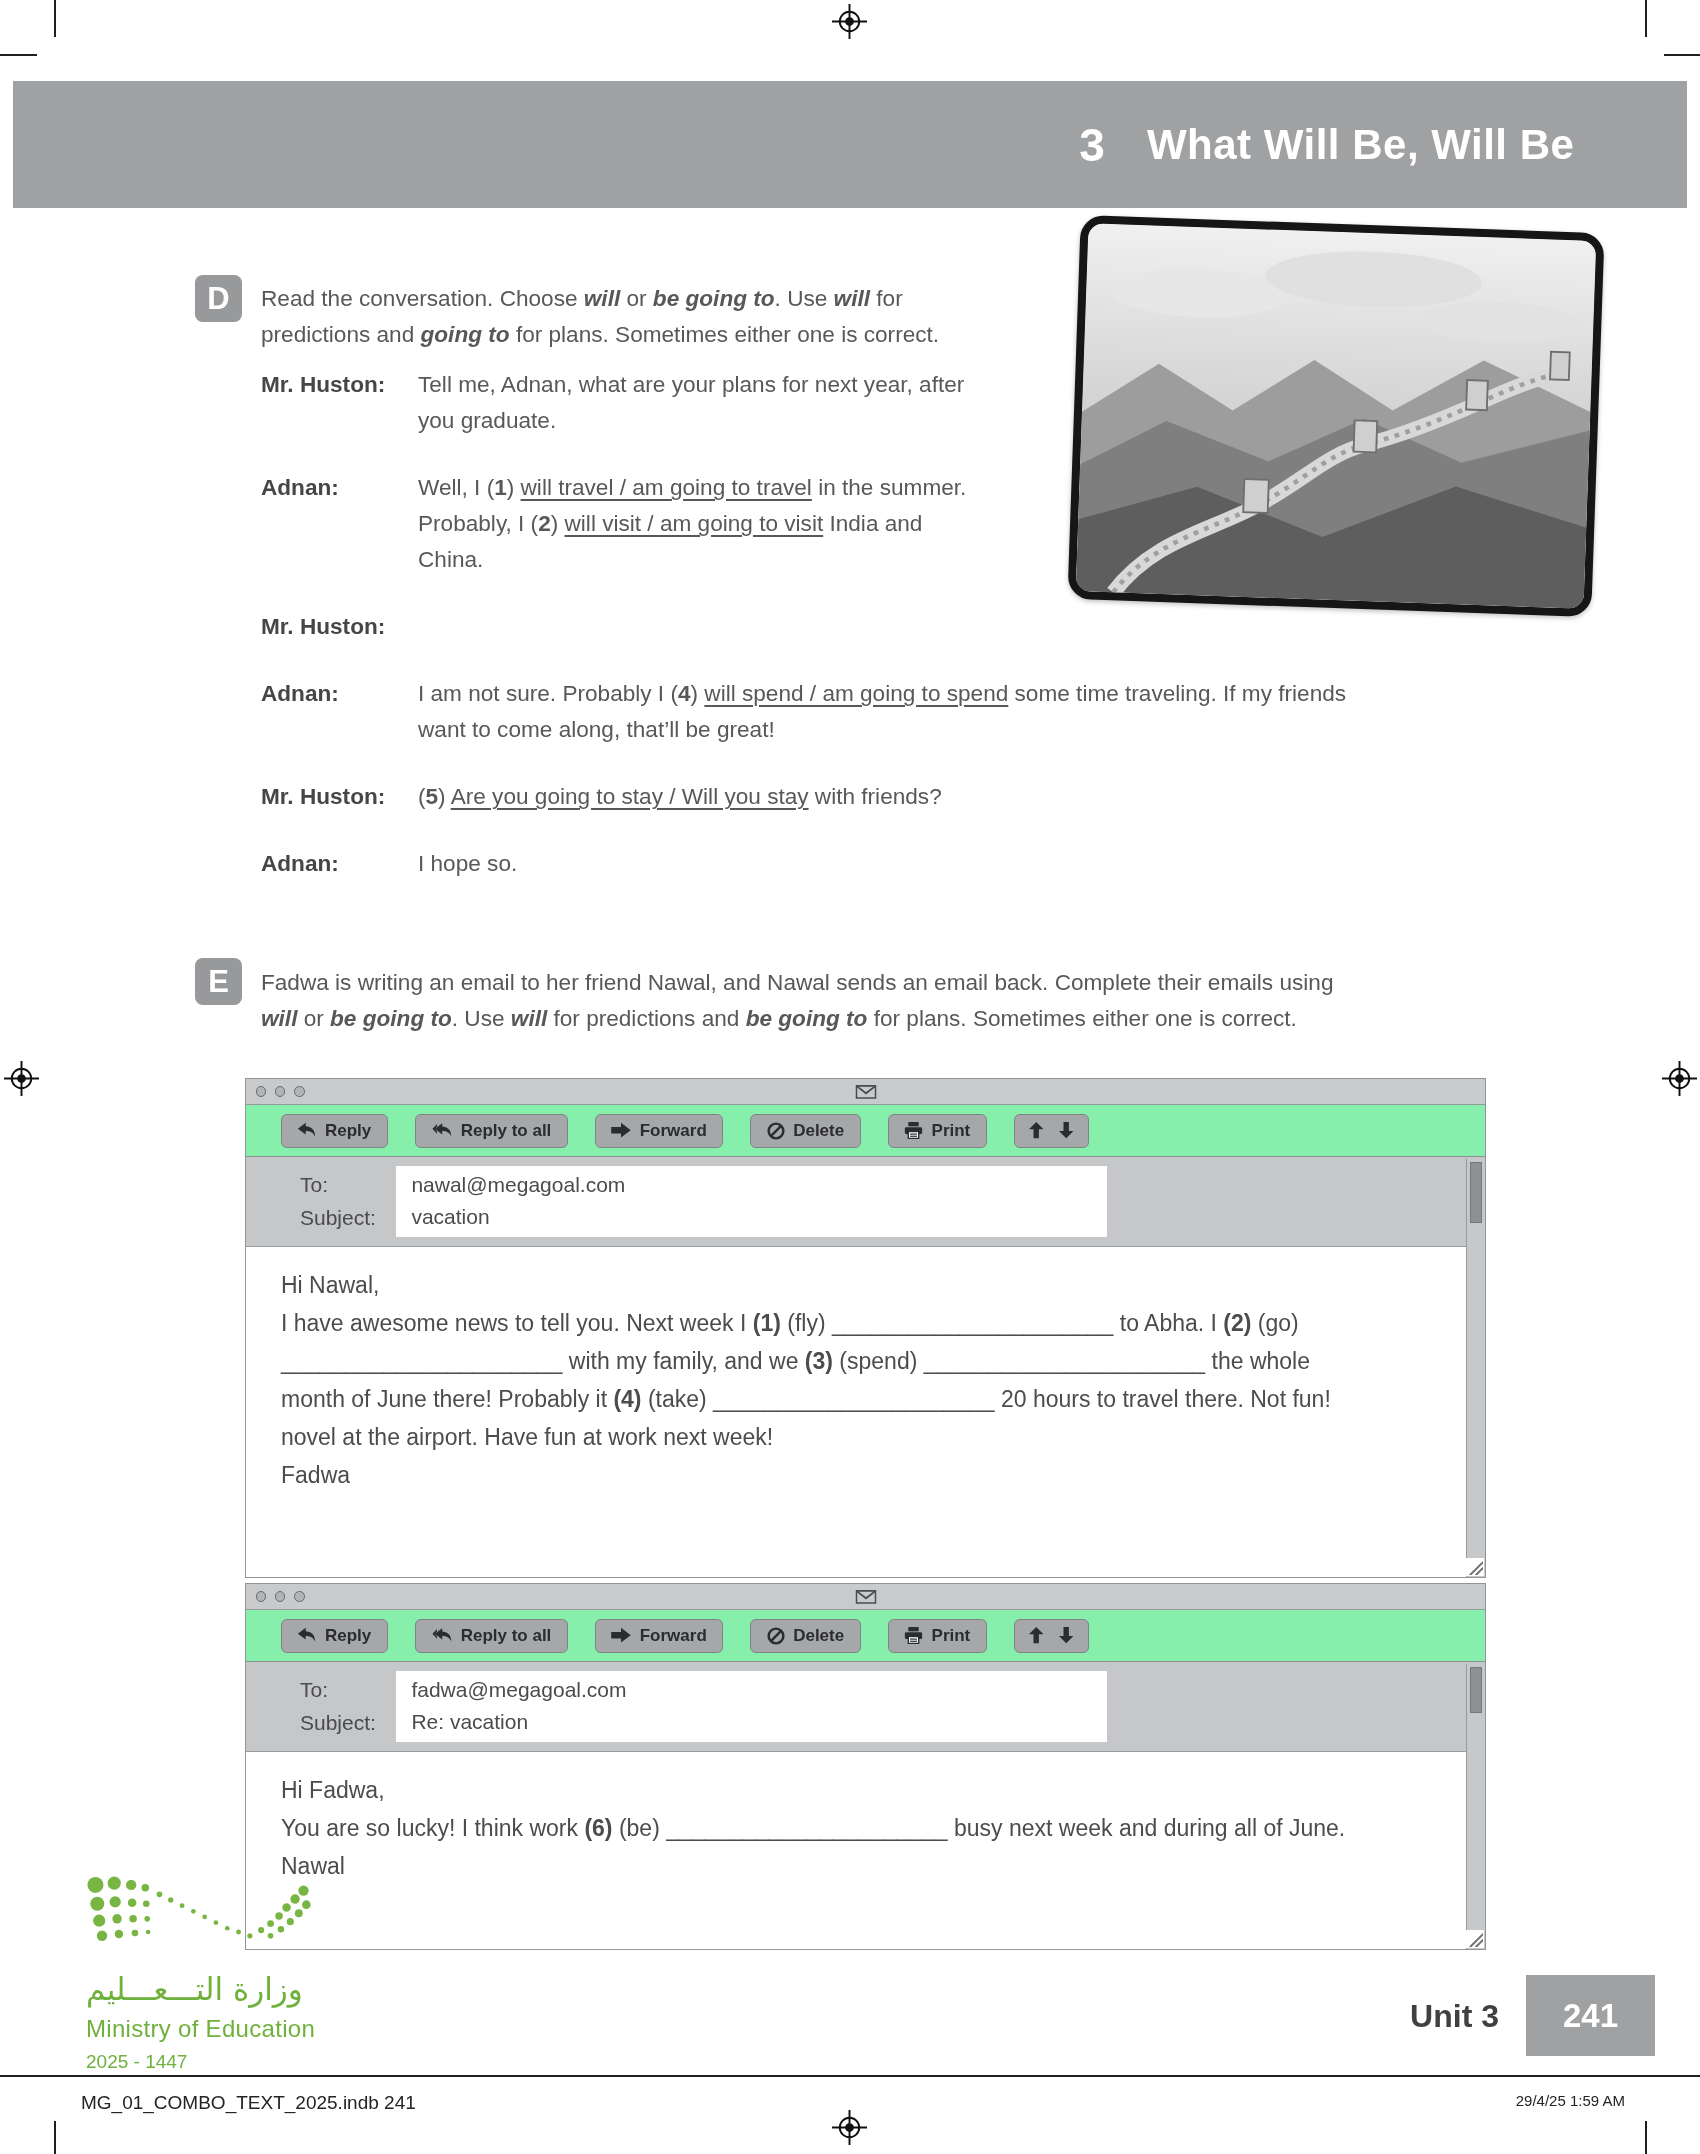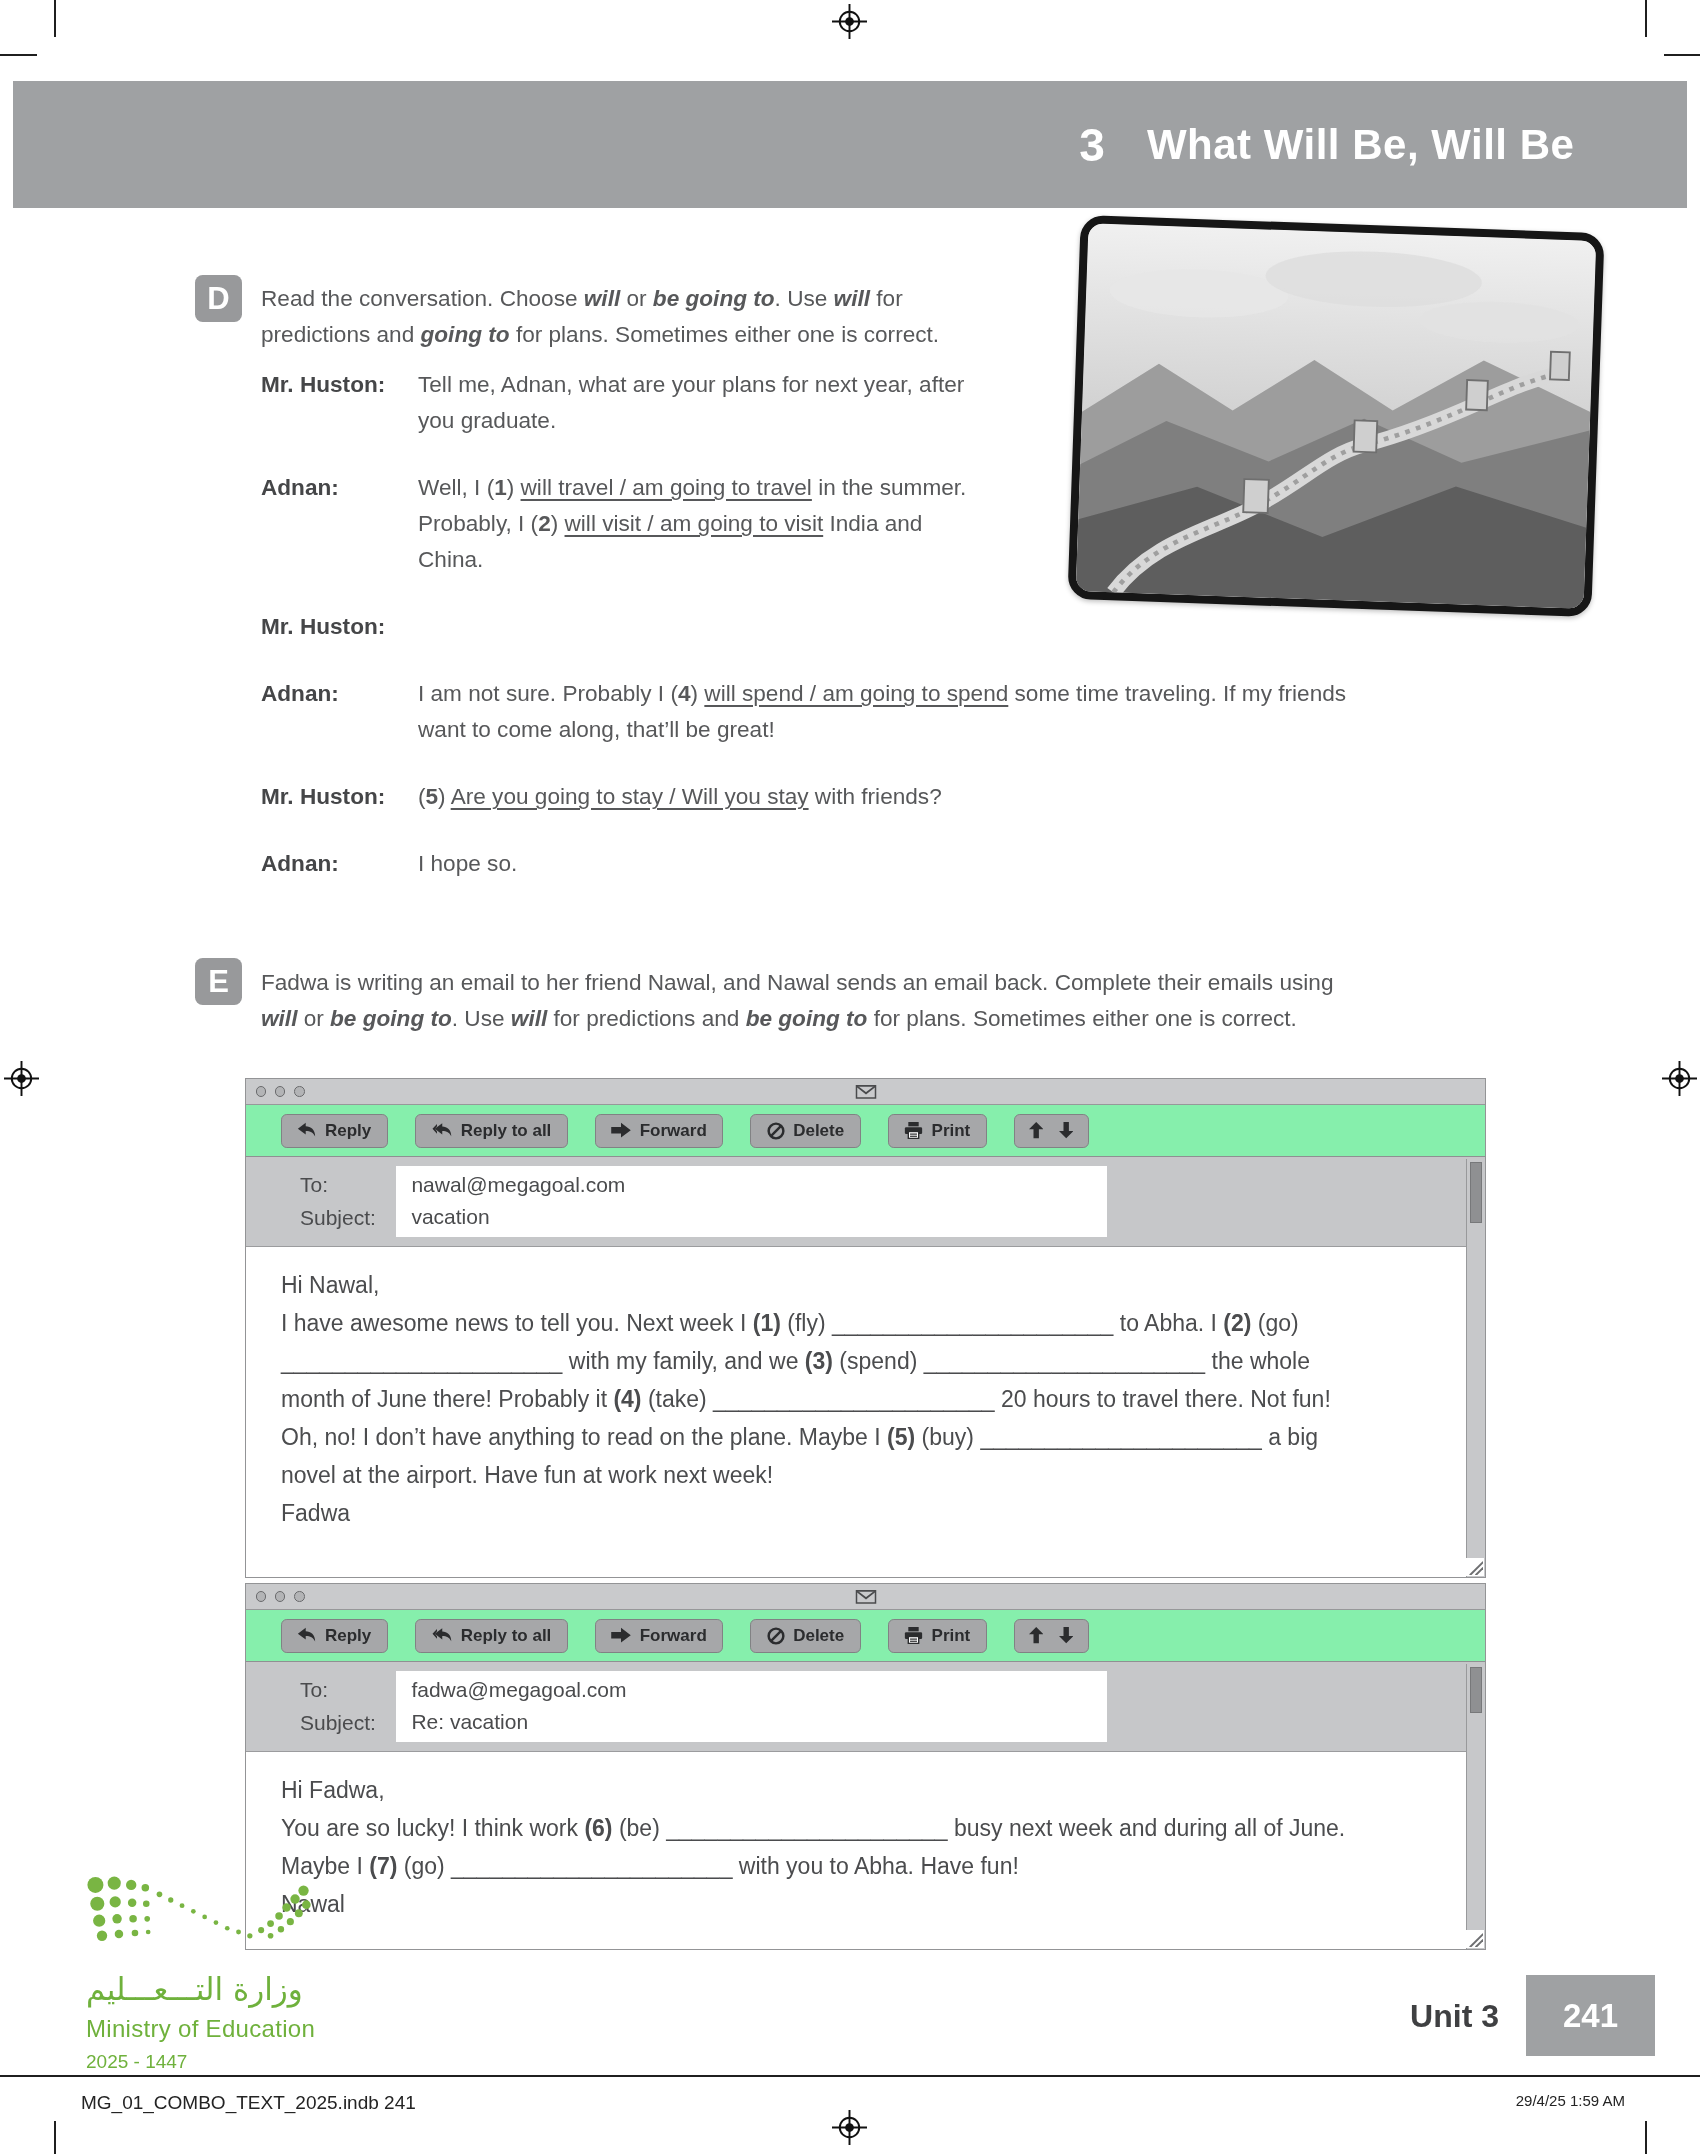--- a/index.html
+++ b/index.html
@@ -283,21 +283,20 @@
     <div class="field-box">
       <div>nawal@megagoal.com</div>
       <div>vacation</div>
     </div>
   </div>
   <div class="mail-body">
     <p>Hi Nawal,</p>
     <div class="line"><span>I have awesome news to tell you. Next week I </span><span class="b">(1)</span><span> (fly) ______________________ to Abha. I </span><span class="b">(2)</span><span> (go)</span></div>
     <div class="line"><span>______________________ with my family, and we </span><span class="b">(3)</span><span> (spend) ______________________ the whole</span></div>
     <div class="line"><span>month of June there! Probably it </span><span class="b">(4)</span><span> (take) ______________________ 20 hours to travel there. Not fun!</span></div>
-    <div class="line"><span>Oh, no! I don’t have anything to read on the plane. Maybe I </span><span class="b">(5)</span><span> (buy) ______________________ a big</span></div>
     <div class="line"><span>novel at the airport. Have fun at work next week!</span></div>
     <p>Fadwa</p>
   </div>
   <div class="scrollbar">
       <div class="scroll-thumb"></div>
     </div>
   <div class="resize-grip">
     <svg viewBox="0 0 18 18" width="17.3" height="17.3">
         <line x1="4" y1="18" x2="18" y2="4" stroke="#6e6f71" stroke-width="2"></line>
         <line x1="10" y1="18" x2="18" y2="10" stroke="#6e6f71" stroke-width="2"></line>
@@ -369,21 +368,20 @@
       <div>Subject:</div>
     </div>
     <div class="field-box">
       <div>fadwa@megagoal.com</div>
       <div>Re: vacation</div>
     </div>
   </div>
   <div class="mail-body">
     <p>Hi Fadwa,</p>
     <div class="line"><span>You are so lucky! I think work </span><span class="b">(6)</span><span> (be) ______________________ busy next week and during all of June.</span></div>
-    <div class="line"><span>Maybe I </span><span class="b">(7)</span><span> (go) ______________________ with you to Abha. Have fun!</span></div>
     <p>Nawal</p>
   </div>
   <div class="scrollbar">
       <div class="scroll-thumb"></div>
     </div>
   <div class="resize-grip">
     <svg viewBox="0 0 18 18" width="17.3" height="17.3">
         <line x1="4" y1="18" x2="18" y2="4" stroke="#6e6f71" stroke-width="2"></line>
         <line x1="10" y1="18" x2="18" y2="10" stroke="#6e6f71" stroke-width="2"></line>
       </svg>

